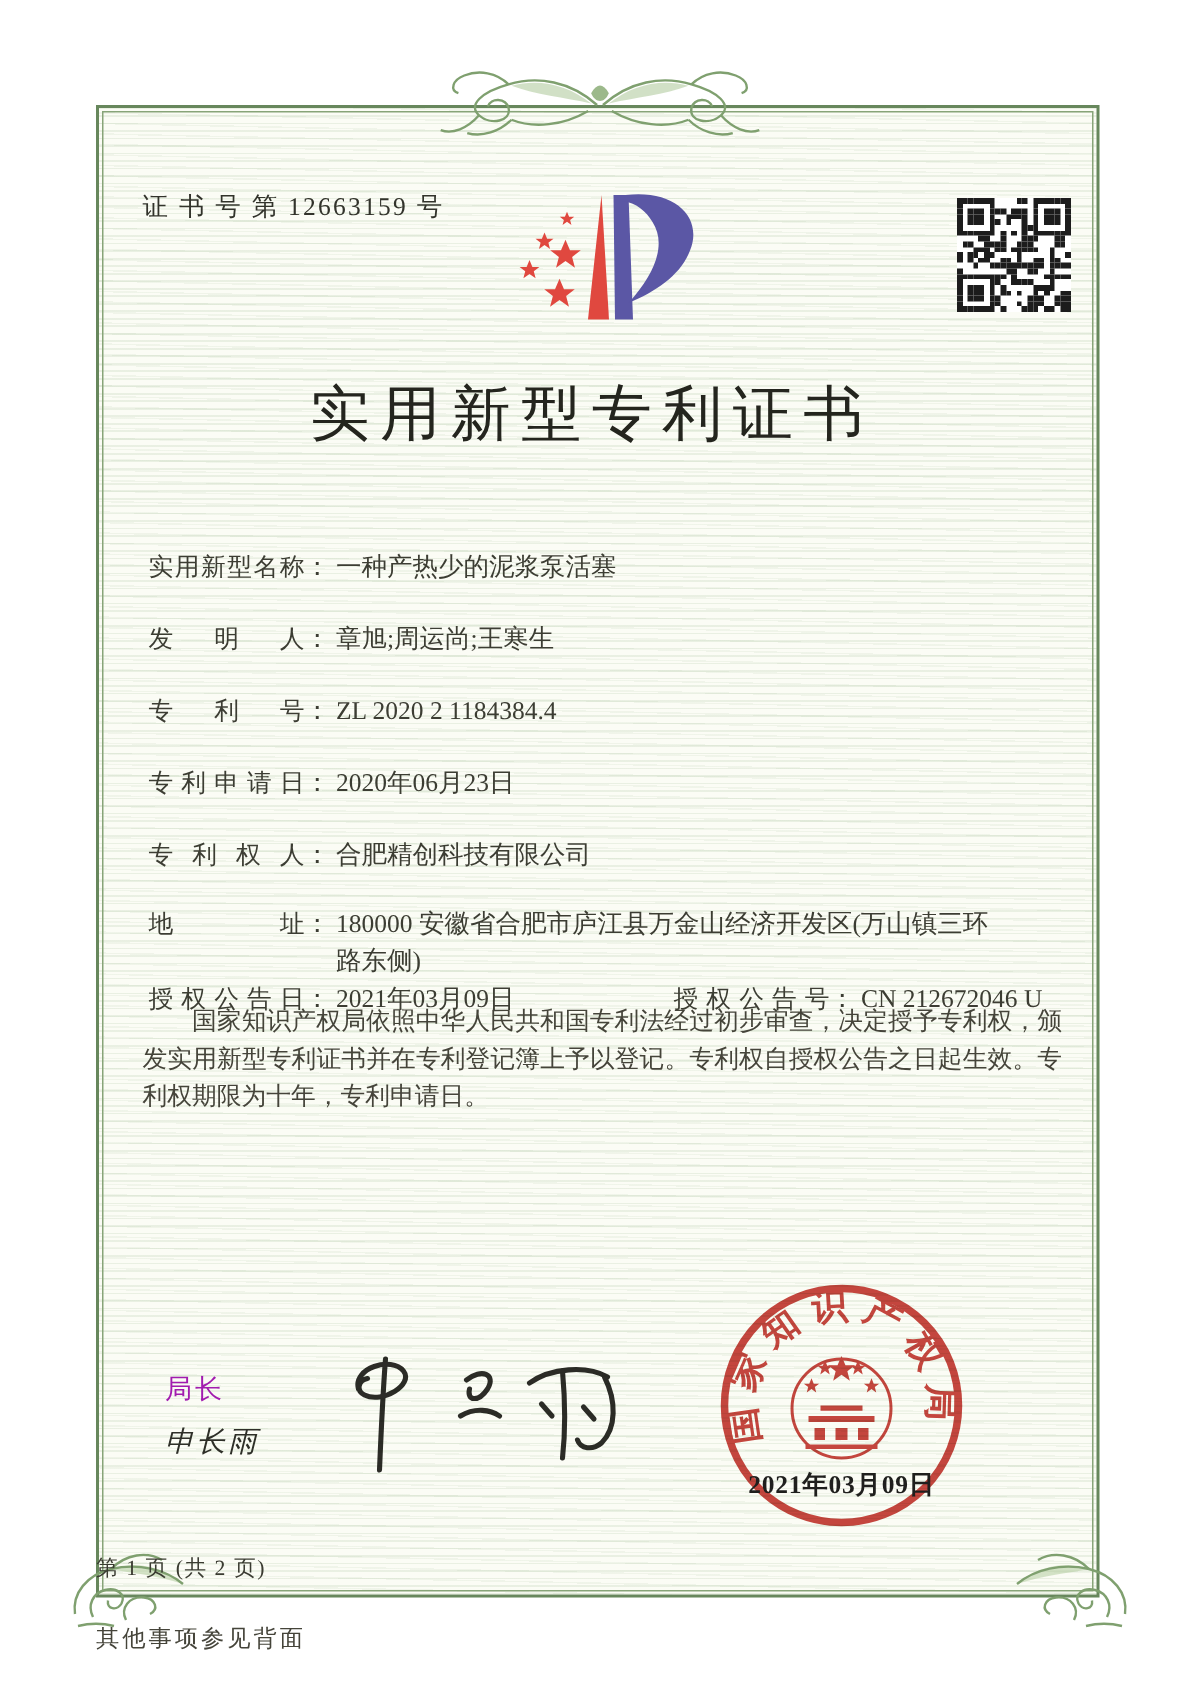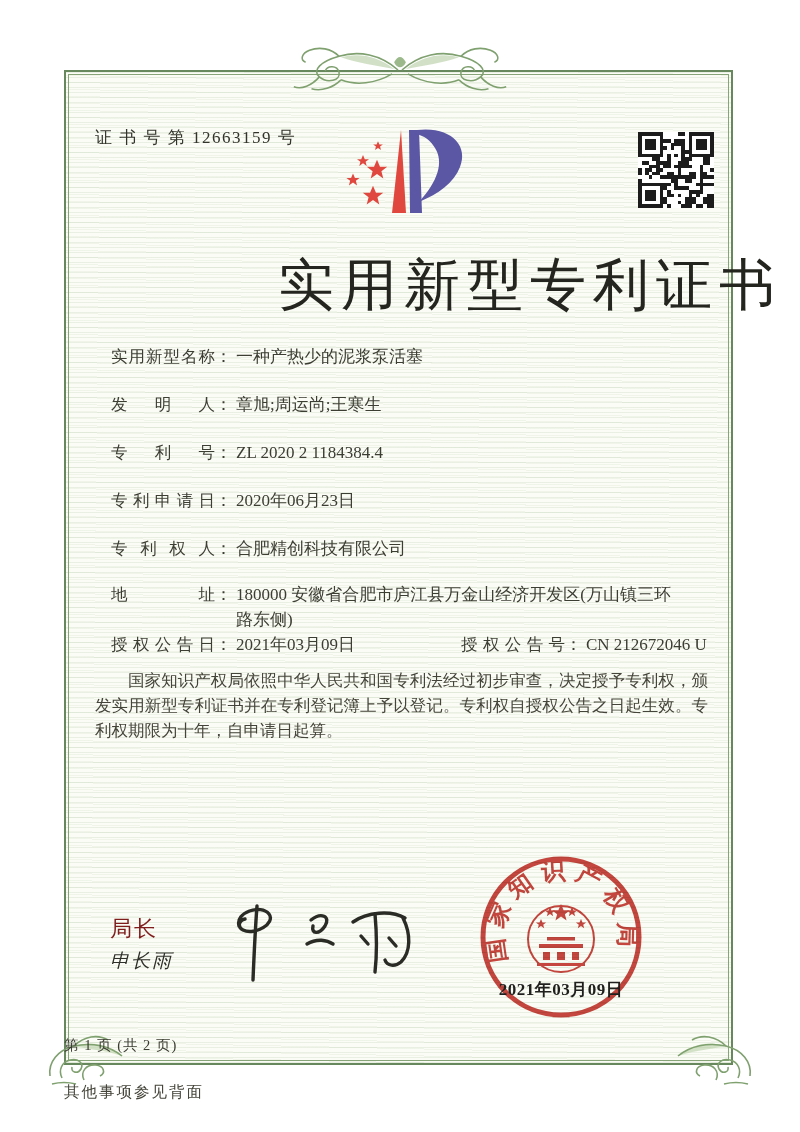--- a/index.html
+++ b/index.html
@@ -18,36 +18,36 @@
   .orn-top{left:282px;top:44px;width:236px;height:52px;}
   .orn-bl{left:44px;top:1032px;width:82px;height:56px;}
   .orn-br{left:674px;top:1032px;width:82px;height:56px;transform:scaleX(-1);}
   
   .cert-no{position:absolute;left:95px;top:126px;font-size:17px;letter-spacing:1.5px;color:#32332b;}
   .logo{position:absolute;left:342px;top:118px;width:130px;height:106px;}
   .qr{position:absolute;left:638px;top:132px;width:76px;height:76px;display:grid;
       grid-template-columns:repeat(21,1fr);grid-template-rows:repeat(21,1fr);background:#fff;}
   .qr div{background:transparent;}
   .qr div.m{background:#1c1c1c;}
-  .title{position:absolute;left:0;width:782px;top:248px;text-align:right;
-         font-size:56px;letter-spacing:7px;color:#24251e;font-weight:500;text-indent:7px;}
+  .title{position:absolute;left:0;width:782px;top:248px;text-align:center;
+         font-size:40px;letter-spacing:7px;color:#24251e;font-weight:500;text-indent:7px;}
   
   .fields{position:absolute;left:95px;top:0;width:614px;font-size:17px;color:#3c3d33;}
-  .frow{position:absolute;left:16px;width:614px;line-height:25px;}
+  .frow{position:absolute;left:4px;width:614px;line-height:25px;margin-top:21px;}
   .flabel{display:inline-block;width:104px;text-align:justify;text-align-last:justify;
           vertical-align:top;font-size:16.5px;}
   .colon{display:inline-block;vertical-align:top;margin:0 4px 0 0;}
   .fval{display:inline-block;max-width:442px;vertical-align:top;}
   .pair2{position:absolute;left:350px;top:0;white-space:nowrap;}
   
   .paras{position:absolute;left:95px;top:668px;width:613px;font-size:16.5px;line-height:25px;
          color:#45443a;text-align:justify;}
   .paras p{margin:0 0 6px 0;text-indent:2em;}
   
-  .sig-title{position:absolute;left:110px;top:914px;font-size:22px;color:#7f1d1d;letter-spacing:2px;}
+  .sig-title{position:absolute;left:110px;top:914px;font-size:18px;color:#a21caf;letter-spacing:2px;}
   .sig-name{position:absolute;left:110px;top:948px;font-size:19px;color:#2e2f28;letter-spacing:2px;font-style:italic;}
   .sig-svg{position:absolute;left:215px;top:892px;width:215px;height:95px;mix-blend-mode:multiply;}
   .seal{position:absolute;left:475px;top:851px;width:172px;height:172px;opacity:.95;mix-blend-mode:multiply;}
   .seal-date{position:absolute;left:475px;top:978px;width:172px;text-align:center;font-size:17px;
              font-weight:700;color:#1f1f1d;letter-spacing:.5px;}
   
   .page-no{position:absolute;left:64px;top:1036px;width:669px;text-align:left;font-size:14.5px;
            letter-spacing:1px;color:#3a3b31;}
   .back-note{position:absolute;left:64px;top:1082px;width:669px;font-size:15.5px;
              color:#45443a;letter-spacing:2px;}
@@ -582,21 +582,21 @@
     <div class="frow" style="top:582px">
       <span class="flabel">地址</span><span class="colon">：</span><span class="fval">180000 安徽省合肥市庐江县万金山经济开发区(万山镇三环路东侧)</span>
     </div>
     <div class="frow" style="top:632px">
       <span class="flabel">授权公告日</span><span class="colon">：</span><span class="fval">2021年03月09日</span>
       <span class="pair2"><span class="flabel">授权公告号</span><span class="colon">：</span><span class="fval">CN 212672046 U</span></span>
     </div>
   </div>
 
   <div class="paras">
-    <p>国家知识产权局依照中华人民共和国专利法经过初步审查，决定授予专利权，颁发实用新型专利证书并在专利登记簿上予以登记。专利权自授权公告之日起生效。专利权期限为十年，自申请日起算。</p>
+    <p>国家知识产权局依照中华人民共和国专利法经过初步审查，决定授予专利权，颁发实用新型专利证书并在专利登记簿上予以登记。专利权自授权公告之日起生效。专利权期限为十年，专利申请日。</p>
   </div>
 
   <div class="sig-title">局长</div>
   <div class="sig-name">申长雨</div>
   <svg class="sig-svg" viewBox="0 0 215 95">
     <g stroke="#2c2c28" fill="none" stroke-width="3.4" stroke-linecap="round" stroke-linejoin="round">
       <path d="M42,14 C40,40 39,64 38,88"></path>
       <path d="M24,34 C20,20 46,12 54,22 C61,31 40,44 28,38 C22,35 24,28 30,27"></path>
       <path d="M96,28 C106,20 116,24 110,34 C104,43 96,42 98,34"></path>
       <path d="M92,52 C102,46 112,48 118,52"></path>

